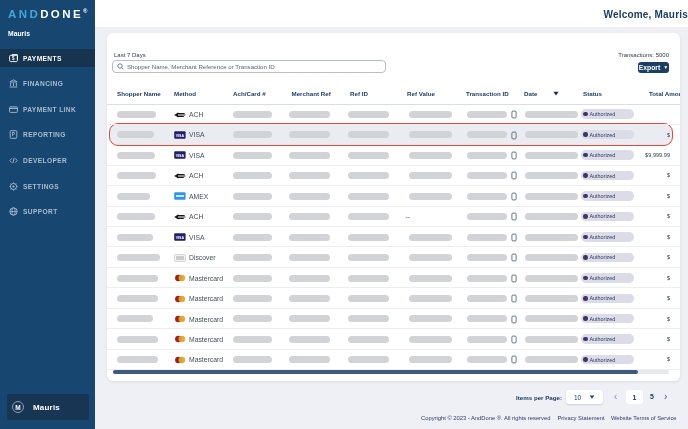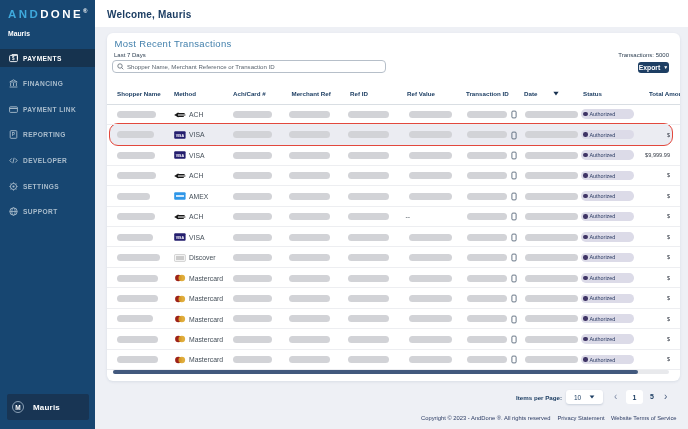--- a/index.html
+++ b/index.html
@@ -14,21 +14,21 @@
 #sidename { position:absolute; left:8px; top:29.5px; font-size:6.8px; font-weight:bold; color:#fff; }
 #menu { position:absolute; left:0; top:45.2px; width:95px; }
 .mi { height:25.65px; display:flex; align-items:center; padding-left:9px; color:#a9bccc; font-size:6.6px; font-weight:bold; letter-spacing:0.4px; white-space:nowrap; }
 .mi .ico { width:14px; display:flex; }
 .mi.sel { background:#16334f; color:#fff; height:17.6px; margin:4.02px 0; padding-left:9px; }
 #userbar { position:absolute; left:7px; top:394px; width:82px; height:26px; background:#183554; border-radius:2px; display:flex; align-items:center; }
 #userbar .avc { width:12px; height:12px; border-radius:50%; border:1px solid #8aa0b5; margin-left:5px; display:flex; align-items:center; justify-content:center; color:#fff; font-size:6.5px; font-weight:bold; }
 #userbar .un { margin-left:9px; color:#fff; font-size:8px; font-weight:bold; letter-spacing:0.2px; }
 
 
-#topbar { position:absolute; left:95px; top:0; width:593px; height:27px; background:#fff; display:flex; align-items:center; }
+#topbar { position:absolute; left:95px; top:0; width:593px; height:27px; background:#fff; display:flex; align-items:center;justify-content:flex-end; }
 #topbar span { margin-left:12px; margin-top:2.5px; font-size:10px; font-weight:bold; color:#1d3e63; letter-spacing:0.2px; }
 
 
 #card { position:absolute; left:106.5px; top:33px; width:573px; height:348px; background:#fff; border-radius:6px; box-shadow:0 1px 3px rgba(27,62,99,0.10); overflow:hidden; }
 #title { position:absolute; left:8px; top:4.5px; font-size:9.5px; color:#4380ac; letter-spacing:0.3px; }
 #sub { position:absolute; left:7.5px; top:18.5px; font-size:6px; color:#2c3e50; }
 #txcount { position:absolute; right:10.5px; top:18.5px; font-size:6px; color:#2c3e50; }
 #search { position:absolute; left:5.5px; top:26.5px; width:274px; height:13px; border:1px solid #b6bfc9; border-radius:4px; background:#fff; display:flex; align-items:center; }
 #search svg { margin-left:4px; }
 #search span { margin-left:3px; font-size:6.1px; color:#5a646e; }
@@ -152,21 +152,20 @@
           <span>SUPPORT</span>
         </div>
     </div>
     <div id="userbar">
         <div class="avc">M</div>
         <div class="un">Mauris</div>
       </div>
   </div>
 
   <div id="card">
-    <div id="title">Most Recent Transactions</div>
     <div id="sub">Last 7 Days</div>
     <div id="txcount">Transactions: 5000</div>
     <div id="search">
       <svg width="7" height="7" viewBox="0 0 7 7">
           <circle cx="3" cy="3" r="2.2" fill="none" stroke="#5a646e" stroke-width="0.8"></circle>
           <line x1="4.6" y1="4.6" x2="6.3" y2="6.3" stroke="#5a646e" stroke-width="0.8"></line>
         </svg>
       <span>Shopper Name,  Merchant Reference or Transaction ID</span>
     </div>
     <div id="export">Export <span class="car">▼</span></div>

